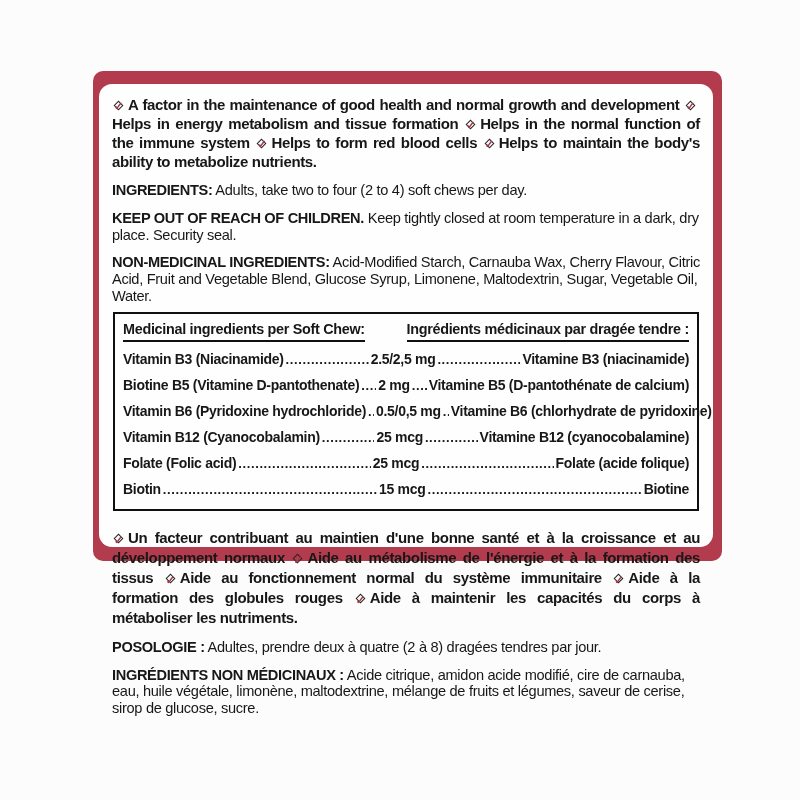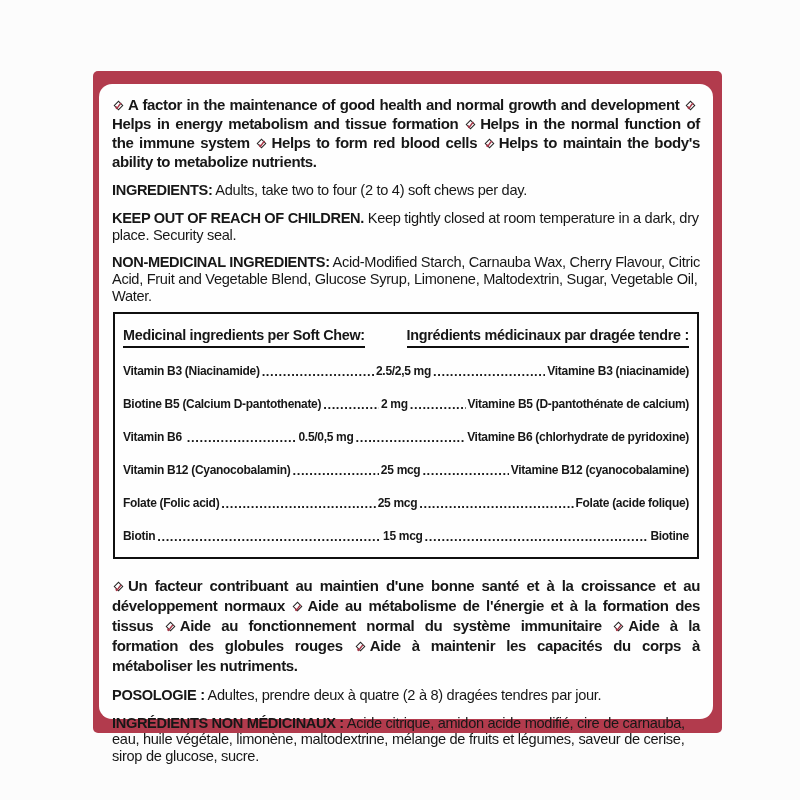--- a/index.html
+++ b/index.html
@@ -5,22 +5,22 @@
   html,body{margin:0;padding:0;}
   body{
     width:800px;height:800px;
     background:#fcfcfc;
     font-family:"Liberation Sans",sans-serif;
     color:#171717;
     position:relative;
     overflow:hidden;
   }
   .package{
-    position:absolute;left:93px;top:71px;width:629px;height:662px;
-    background:#b23b4d;border-radius:5px;
+    position:absolute;left:93px;top:71px;width:629px;height:490px;
+    background:#b23b4d;border-radius:10px;
   }
   .label-area{
     position:absolute;left:6px;top:13px;right:9px;bottom:14px;
     background:#fefefe;border-radius:13px;
     padding:11px 13px 0 13px;
     box-sizing:border-box;
   }
   .benefits{
     margin:0;
     font-weight:700;
@@ -49,27 +49,27 @@
     letter-spacing:-0.3px;
   }
   .section .lead{font-weight:700;letter-spacing:-0.35px;}
   .ing-table{
     border:2.5px solid #0f0f0f;
     margin:7px 1px 0 1px;
     padding:7px 8px 11px 8px;
   }
   .t-head{
     display:flex;justify-content:space-between;align-items:baseline;
-    font-weight:700;font-size:14.4px;letter-spacing:-0.3px;margin-top:6px;
+    font-weight:700;font-size:14.4px;letter-spacing:-0.3px;
   }
   .t-head span{border-bottom:2px solid #0f0f0f;padding-bottom:3px;}
   .t-row{
     display:flex;align-items:flex-start;
-    font-size:12px;line-height:17px;letter-spacing:-0.3px;
-    margin-top:15px;white-space:nowrap;
+    font-size:14px;line-height:17px;letter-spacing:-0.3px;
+    margin-top:9px;white-space:nowrap;
   }
   .t-row .b{font-weight:700;}
   .t-row .r{font-weight:700;}
   .dots{
     flex:1;overflow:hidden;white-space:nowrap;min-width:6px;
     margin:0 2px;
   }
   .dots::after{
     content:"..........................................................................................................";
     letter-spacing:0.6px;font-weight:700;font-size:13px;
@@ -101,29 +101,29 @@
 
       <div class="t-row">
         <span class="b">Vitamin B3</span>&nbsp;<span class="r">(Niacinamide)</span>
         <span class="dots"></span>
         <span class="r">2.5/2,5 mg</span>
         <span class="dots"></span>
         <span class="b">Vitamine B3</span>&nbsp;<span class="r">(niacinamide)</span>
       </div>
 
       <div class="t-row">
-        <span class="b">Biotine B5</span>&nbsp;<span class="r">(Calcium D-pantothenate)</span>
+        <span class="b">Biotine B5</span>&nbsp;<span class="r">(Vitamine D-pantothenate)</span>
         <span class="dots"></span>
         <span class="r">2 mg</span>
         <span class="dots"></span>
         <span class="b">Vitamine B5</span>&nbsp;<span class="r">(D-pantothénate de calcium)</span>
       </div>
 
       <div class="t-row">
-        <span class="b">Vitamin B6</span>&nbsp;
+        <span class="b">Vitamin B6</span>&nbsp;<span class="r">(Pyridoxine hydrochloride)</span>
         <span class="dots"></span>
         <span class="r">0.5/0,5 mg</span>
         <span class="dots"></span>
         <span class="b">Vitamine B6</span>&nbsp;<span class="r">(chlorhydrate de pyridoxine)</span>
       </div>
 
       <div class="t-row">
         <span class="b">Vitamin B12</span>&nbsp;<span class="r">(Cyanocobalamin)</span>
         <span class="dots"></span>
         <span class="r">25 mcg</span>

